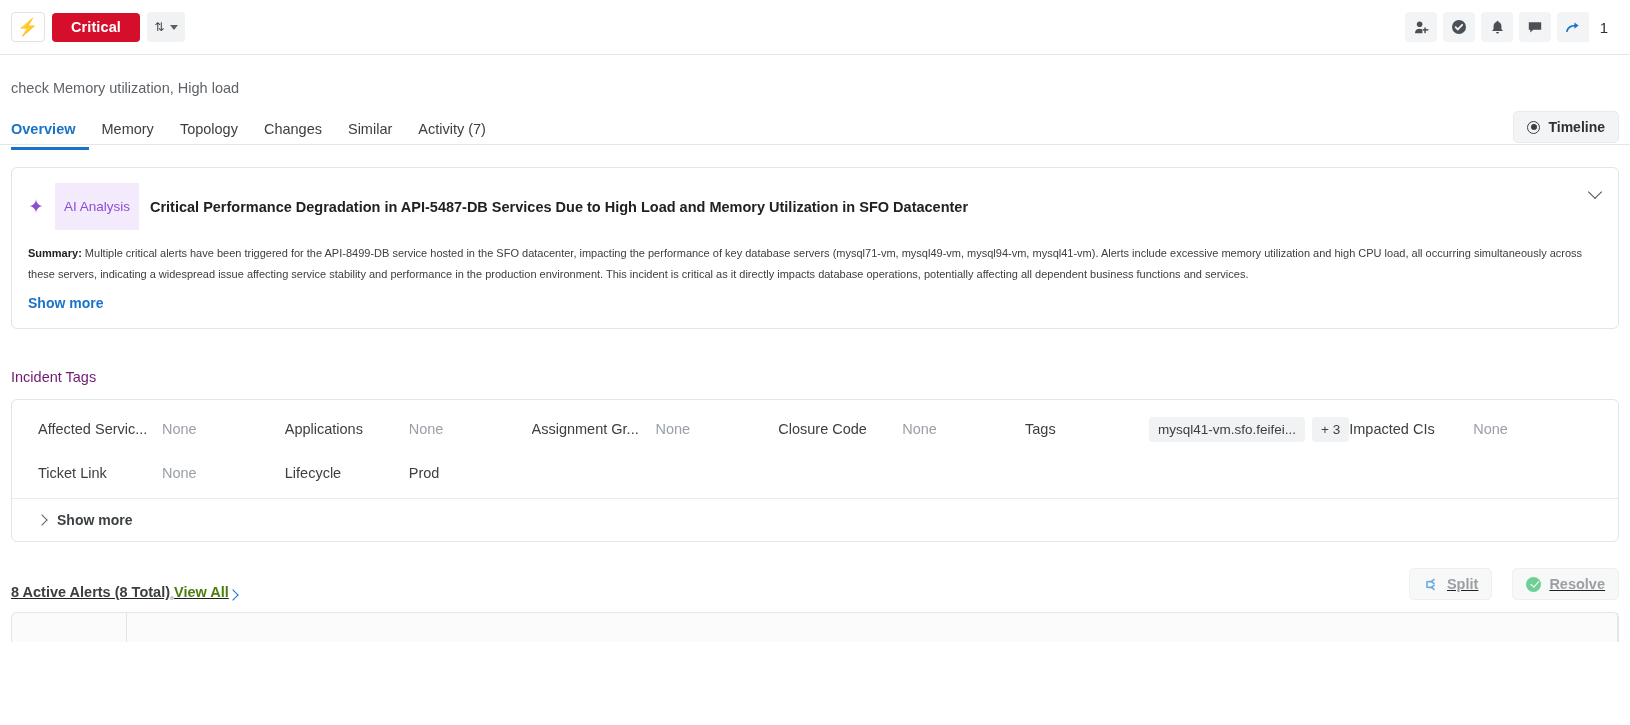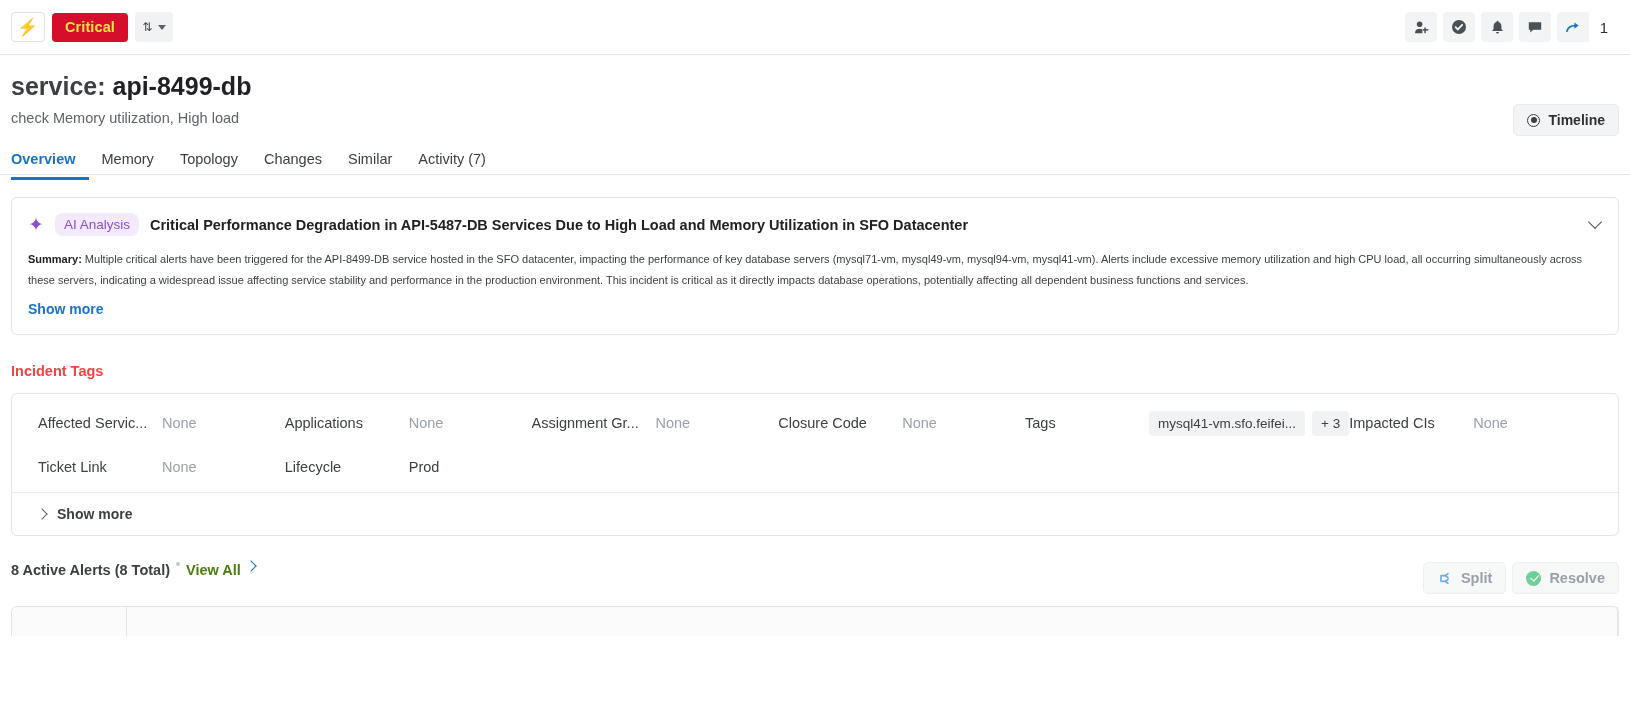--- a/index.html
+++ b/index.html
@@ -26,24 +26,24 @@
     width: 34px; height: 30px;
     border: 1px solid #e0e2e4;
     border-radius: 4px;
     background: #fff;
     display: flex; align-items: center; justify-content: center;
     cursor: pointer;
   }
   .bolt { color: #3aa7f0; font-size: 17px; line-height: 1; }
   .sev-badge {
     background: #d50f2b;
-    color: #fde047;
-    font-size: 14.5px;
-    font-weight: bold;
-    padding: 6px 13px 7px;
+    color: #ffffff;
+    font-size: 14.5px;
+    font-weight: bold;
+    padding: 6px 19px 7px;
     border-radius: 4px;
     letter-spacing: .1px;
     cursor: pointer;
   }
   .sort-btn {
     background: #f1f2f3;
     border: none;
     border-radius: 4px;
     height: 30px;
     min-width: 38px;
@@ -119,21 +119,21 @@
     content: "";
     position: absolute;
     left: 4px; top: 1.6px;
     width: 1.2px; height: 4px;
     background: #7b8086;
   }
   .vbar { color: #d2d5d8; margin: 0 5px; }
   .timeline-btn {
     position: absolute;
     right: 11px;
-    top: 49px;
+    top: 56px;
     background: #f3f4f5;
     border: 1px solid #e8eaeb;
     border-radius: 5px;
     height: 32px;
     padding: 0 13px;
     display: flex; align-items: center; gap: 8px;
     font-size: 14px;
     font-weight: bold;
     color: #2c3136;
     cursor: pointer;
@@ -181,22 +181,22 @@
     padding: 15px 16px 16px;
     position: relative;
     background: #fff;
   }
   .ai-head { display: flex; align-items: center; gap: 11px; }
   .sparkle { color: #8b4fd6; font-size: 19px; line-height: 1; }
   .ai-badge {
     background: #f3eafc;
     color: #8b4fd6;
     font-size: 13.5px;
-    padding: 4px 9px;
-    border-radius: 8px;
+    padding: 16px 9px;
+    border-radius: 0;
     white-space: nowrap;
   }
   .ai-title {
     font-size: 14.5px;
     font-weight: bold;
     color: #202124;
   }
   .chev {
     position: absolute;
     right: 16px;
@@ -224,24 +224,24 @@
     margin-top: 10px;
     display: inline-block;
     font-size: 14px;
     font-weight: bold;
     color: #1a73c7;
     cursor: pointer;
   }
 
   
   .sec-title {
-    margin-top: 28px;
-    font-size: 14.5px;
-    font-weight: bold;
-    color: #ef4444;
+    margin-top: 40px;
+    font-size: 14.5px;
+    font-weight: normal;
+    color: #701a75;
   }
   .tags-card {
     margin-top: 14px;
     border: 1px solid #e3e5e7;
     border-radius: 6px;
     background: #fff;
   }
   .tags-grid {
     display: grid;
     grid-template-columns: repeat(6, 1fr);
@@ -297,22 +297,23 @@
   .tags-foot span {
     font-size: 14px;
     font-weight: bold;
     color: #3c4043;
   }
 
   
   .alerts-bar {
     margin-top: 26px;
     display: flex;
-    align-items: flex-start;
-    gap: 6px;
+    align-items: flex-end;
+    gap: 0;
+    text-decoration: underline;
   }
   .alerts-count {
     font-size: 14.5px;
     font-weight: bold;
     color: #3c4043;
   }
   .dot { width: 4px; height: 4px; border-radius: 50%; background: #c4c8cc; }
   .view-all {
     font-size: 14.5px;
     font-weight: bold;
@@ -325,21 +326,21 @@
     display: flex; align-items: center; gap: 8px;
     background: #f7f8f8;
     border: 1px solid #eef0f0;
     border-radius: 5px;
     height: 32px;
     padding: 0 13px;
     font-size: 14.5px;
     font-weight: bold;
     color: #9aa0a6;
     cursor: pointer;
-    margin-left: 0;
+    margin-left: 20px;
   }
   .check-green {
     width: 15px; height: 15px; border-radius: 50%;
     background: #6fcf97;
     display: flex; align-items: center; justify-content: center;
   }
   .check-green::after {
     content: "";
     width: 3.5px; height: 7px;
     border-right: 1.8px solid #fff;
@@ -407,24 +408,20 @@
       <svg width="17" height="16" viewBox="0 0 18 16" fill="none">
         <path d="M2 12.5c1.2-4.4 4.3-6 9-6" stroke="#1a73c7" stroke-width="1.8" stroke-linecap="round"></path>
         <path d="M10 3.2l4.4 3.3L10 9.8z" fill="#1a73c7"></path>
       </svg>
     </div>
     <div class="act count">1</div>
   </div>
 </div>
 
 <div class="header">
-  <div class="title">
-    <span class="svc">service:</span>
-    <span>api-8499-db</span>
-  </div>
   <div class="subtitle">check Memory utilization, High load</div>
   <div class="timeline-btn">
     <span class="radio-ic">
         <i></i>
       </span>
     <span>Timeline</span>
   </div>
 </div>
 
 <div class="tabs">

